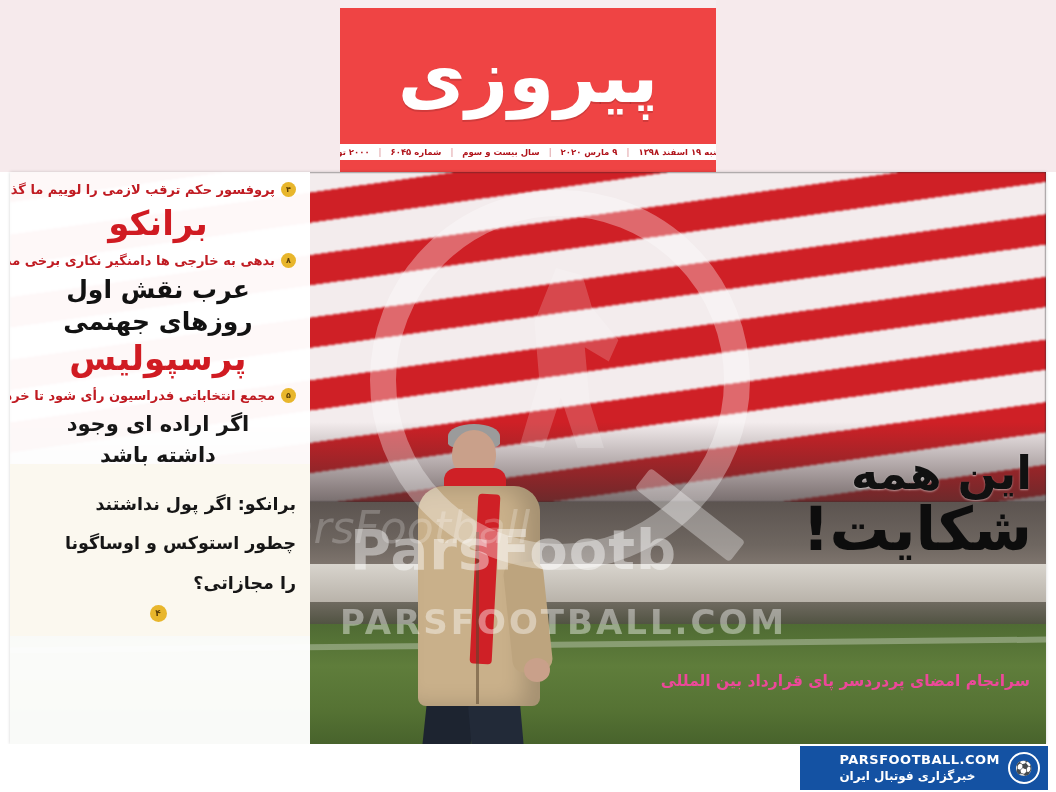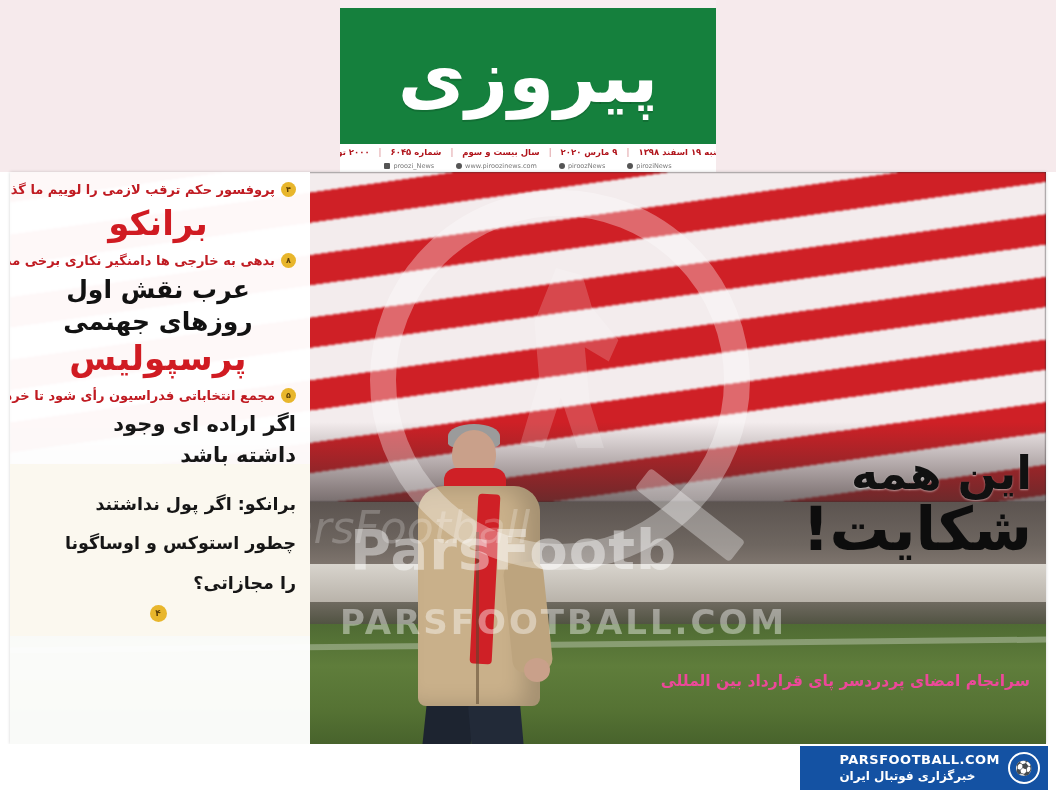--- a/index.html
+++ b/index.html
@@ -43,21 +43,21 @@
     background: #f6eaec;
   }
 
   
   .masthead {
     position: absolute;
     left: 340px;
     top: 8px;
     width: 376px;
     height: 164px;
-    background: #15803d;
+    background: #ef4444;
     overflow: hidden;
   }
   .masthead-logo {
     position: absolute;
     left: 0; top: 0;
     width: 376px;
     height: 136px;
     display: flex;
     align-items: center;
     justify-content: center;
@@ -355,20 +355,21 @@
   }
   .sep-line {
     height: 1px;
     background: #cfcfcf;
     margin: 8px 2px 8px 2px;
   }
   .block-text {
     font-size: 21px;
     font-weight: bold;
     color: #161616;
+    text-align: center;
     line-height: 1.45;
     direction: rtl;
   }
   .block-text.small {
     font-size: 17.5px;
     text-align: right;
     line-height: 1.55;
     margin-top: 12px;
   }
   .page-badge {
@@ -495,38 +496,20 @@
       <span>دوشنبه ۱۹ اسفند ۱۳۹۸</span>
       <span class="sep">|</span>
       <span>۹ مارس ۲۰۲۰</span>
       <span class="sep">|</span>
       <span>سال بیست و سوم</span>
       <span class="sep">|</span>
       <span>شماره ۶۰۴۵</span>
       <span class="sep">|</span>
       <span>۲۰۰۰ تومان</span>
     </div>
-    <div class="masthead-social">
-      <span class="s-item">
-        <span class="s-dot"></span>
-        <span>proozi_News</span>
-      </span>
-      <span class="s-item">
-        <span class="s-dot round"></span>
-        <span>www.piroozinews.com</span>
-      </span>
-      <span class="s-item">
-        <span class="s-dot round"></span>
-        <span>piroozNews</span>
-      </span>
-      <span class="s-item">
-        <span class="s-dot round"></span>
-        <span>piroziNews</span>
-      </span>
-    </div>
   </div>
 
   <div class="sheet">
 
     <div class="photo">
       <div class="flag"></div>
       <div class="flag-fade"></div>
       <div class="stand"></div>
       <div class="stand-wall"></div>
       <div class="stand-shadow"></div>

